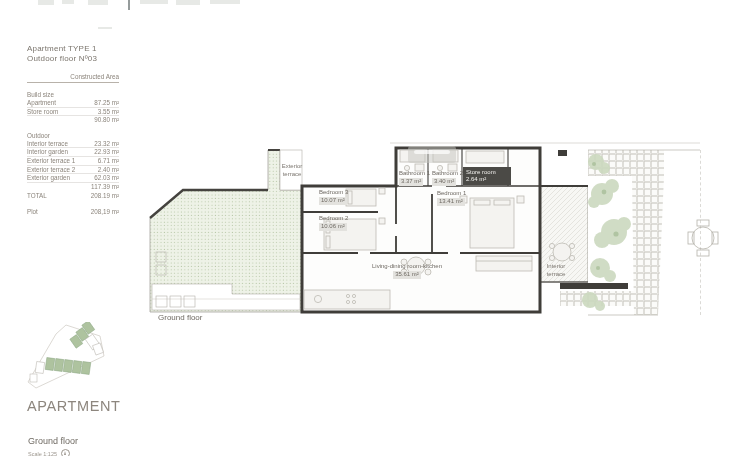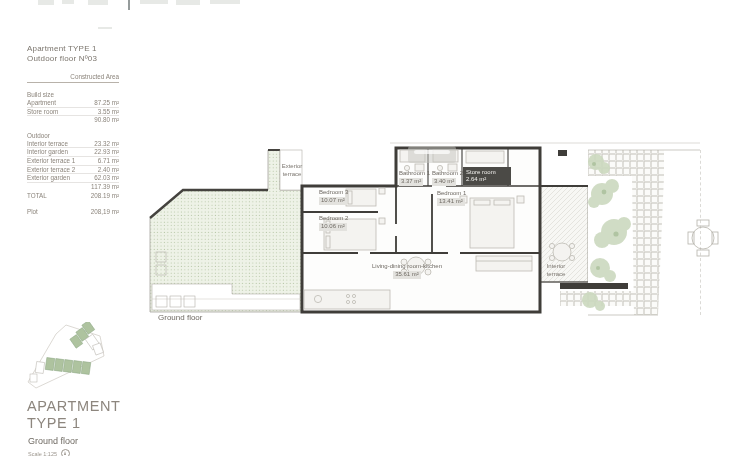--- a/index.html
+++ b/index.html
@@ -337,21 +337,20 @@
       <rect x="62" y="40" width="8" height="12" transform="rotate(8 66 46)"></rect>
     </g>
     <g fill="#ffffff" stroke="#b3b0a8" stroke-width="0.5">
       <rect x="16" y="40" width="8" height="11" transform="rotate(8 20 45)"></rect>
       <rect x="10" y="52" width="7" height="8"></rect>
     </g>
   </svg>
 
   <div class="big-title">
     <div>APARTMENT</div>
-    <div>TYPE 1</div>
   </div>
   <div class="foot-sub">Ground floor</div>
   <div class="scale-row">
     <span>Scale 1:125</span>
     <span class="compass"></span>
   </div>
 
 </div>
 
 </body></html>

